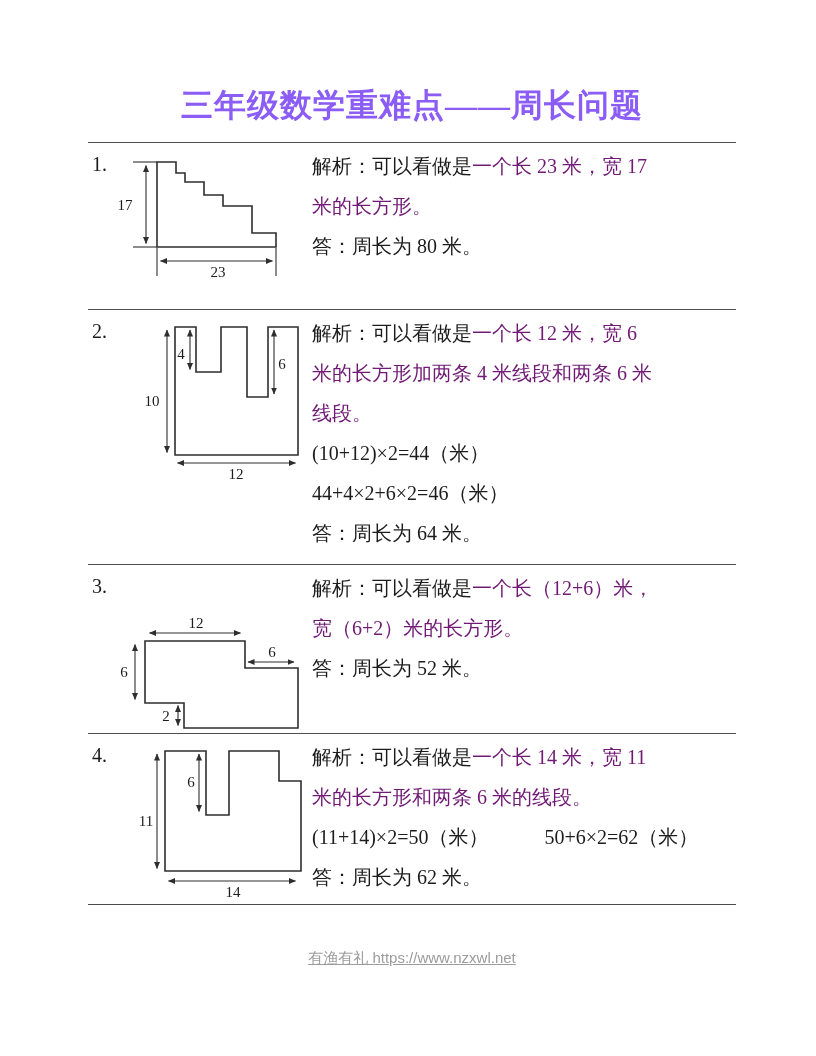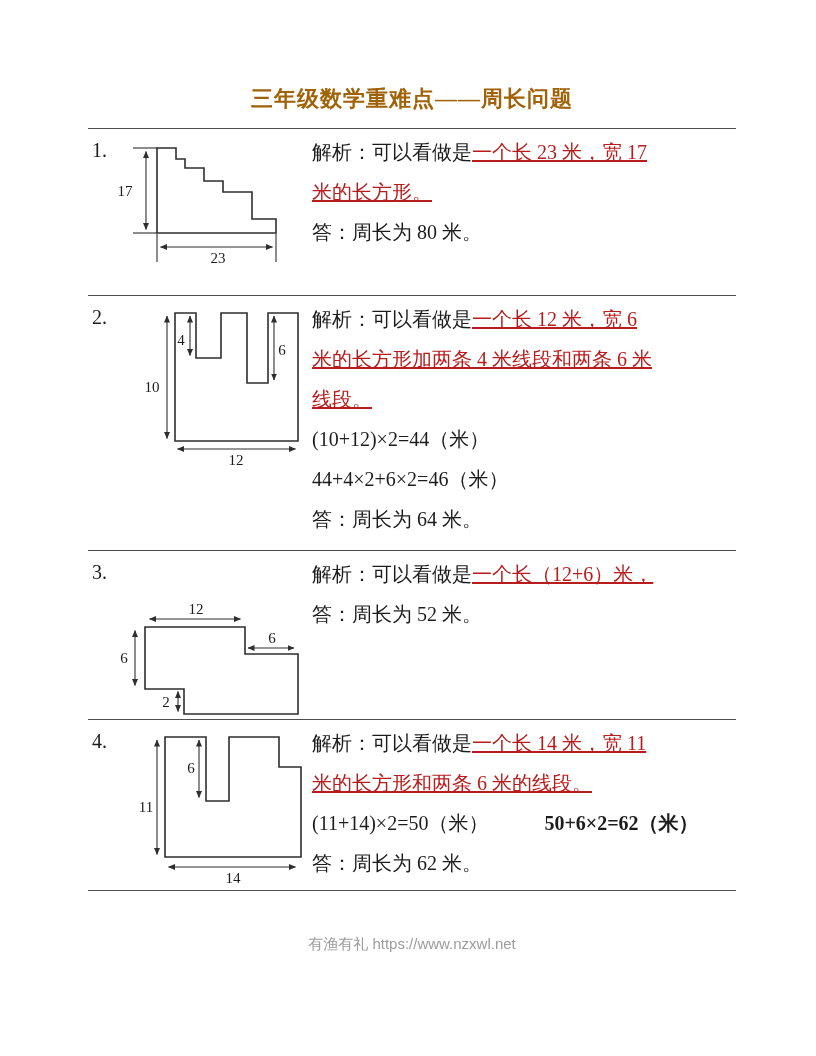--- a/index.html
+++ b/index.html
@@ -6,44 +6,45 @@
   html, body { background: #ffffff; }
   body {
     width: 816px; height: 1056px;
     position: relative; overflow: hidden;
     font-family: "Liberation Serif", serif;
     color: #1c1c1c;
   }
   .content { margin: 0 80px 0 88px; }
   .title {
     padding-top: 84px;
-    font-size: 22px; font-weight: bold; letter-spacing: 1px;
-    text-align: center; color: #a16207;
+    font-size: 32px; font-weight: bold; letter-spacing: 1px;
+    text-align: center; color: #8b5cf6;
   }
   .section-heading { margin-top: 36px; font-size: 21px; color: #121212; }
   .problems { margin-top: 14px; border-bottom: 1px solid #4d4d4d; }
   .prob-row { display: flex; border-top: 1px solid #4d4d4d; }
   .prob-row.r1 { min-height: 167px; }
   .prob-row.r2 { min-height: 255px; }
   .prob-row.r3 { min-height: 166px; }
   .prob-row.r4 { min-height: 171px; }
   .diagram-cell { width: 224px; flex: none; position: relative; padding: 6px 0 0 4px; }
   .prob-num { position: absolute; left: 4px; top: 10px; font-size: 20px; }
   .diagram-cell svg { display: block; margin-left: 16px; }
   .fig-shape { fill: none; stroke: #2e2e2e; stroke-width: 1.6; stroke-linejoin: miter; }
   .fig-arrow, .fig-tick { stroke: #2e2e2e; stroke-width: 1.1; fill: none; }
   .fig-label { font-size: 15px; fill: #1c1c1c; text-anchor: middle; font-family: "Liberation Serif", serif; }
   .solution-cell { flex: 1; padding-top: 3px; }
   .sol-line { font-size: 20px; line-height: 40px; white-space: nowrap; }
-  .hl { color: #b91c1c; text-decoration: underline; }
-  .gap { margin-left: 56px; font-weight: bold; }
+  .hl { color: #701a75; }
+  .gap { margin-left: 56px; }
   .footer {
     margin-top: 44px; text-align: center;
     font-size: 15px; color: #9c9c9c;
     font-family: "Liberation Sans", sans-serif;
+    text-decoration: underline;
   }
 </style>
 </head>
 <body>
 
 <div class="content">
 
   <h1 class="title">三年级数学重难点——周长问题</h1>
 
 
@@ -121,20 +122,21 @@
           <line class="fig-arrow" x1="140" y1="91" x2="186" y2="91" marker-start="url(#a3)" marker-end="url(#a3)"></line>
           <text class="fig-label" x="164" y="86">6</text>
           <line class="fig-arrow" x1="27" y1="73.5" x2="27" y2="128.5" marker-start="url(#a3)" marker-end="url(#a3)"></line>
           <text class="fig-label" x="16" y="106">6</text>
           <line class="fig-arrow" x1="70" y1="134.5" x2="70" y2="154.5" marker-start="url(#a3)" marker-end="url(#a3)"></line>
           <text class="fig-label" x="58" y="150">2</text>
         </svg>
       </div>
       <div class="solution-cell">
         <p class="sol-line"><span>解析：可以看做是</span><span class="hl">一个长（12+6）米，</span></p>
+        <p class="sol-line"><span class="hl">宽（6+2）米的长方形。</span></p>
         <p class="sol-line"><span>答：周长为 52 米。</span></p>
       </div>
     </div>
 
     <div class="prob-row r4">
       <div class="diagram-cell">
         <span class="prob-num">4.</span>
         <svg width="205" height="160" viewBox="0 0 205 160">
           <defs>
             <marker id="a4" markerUnits="userSpaceOnUse" markerWidth="9" markerHeight="8" refX="6.5" refY="3" orient="auto-start-reverse">

